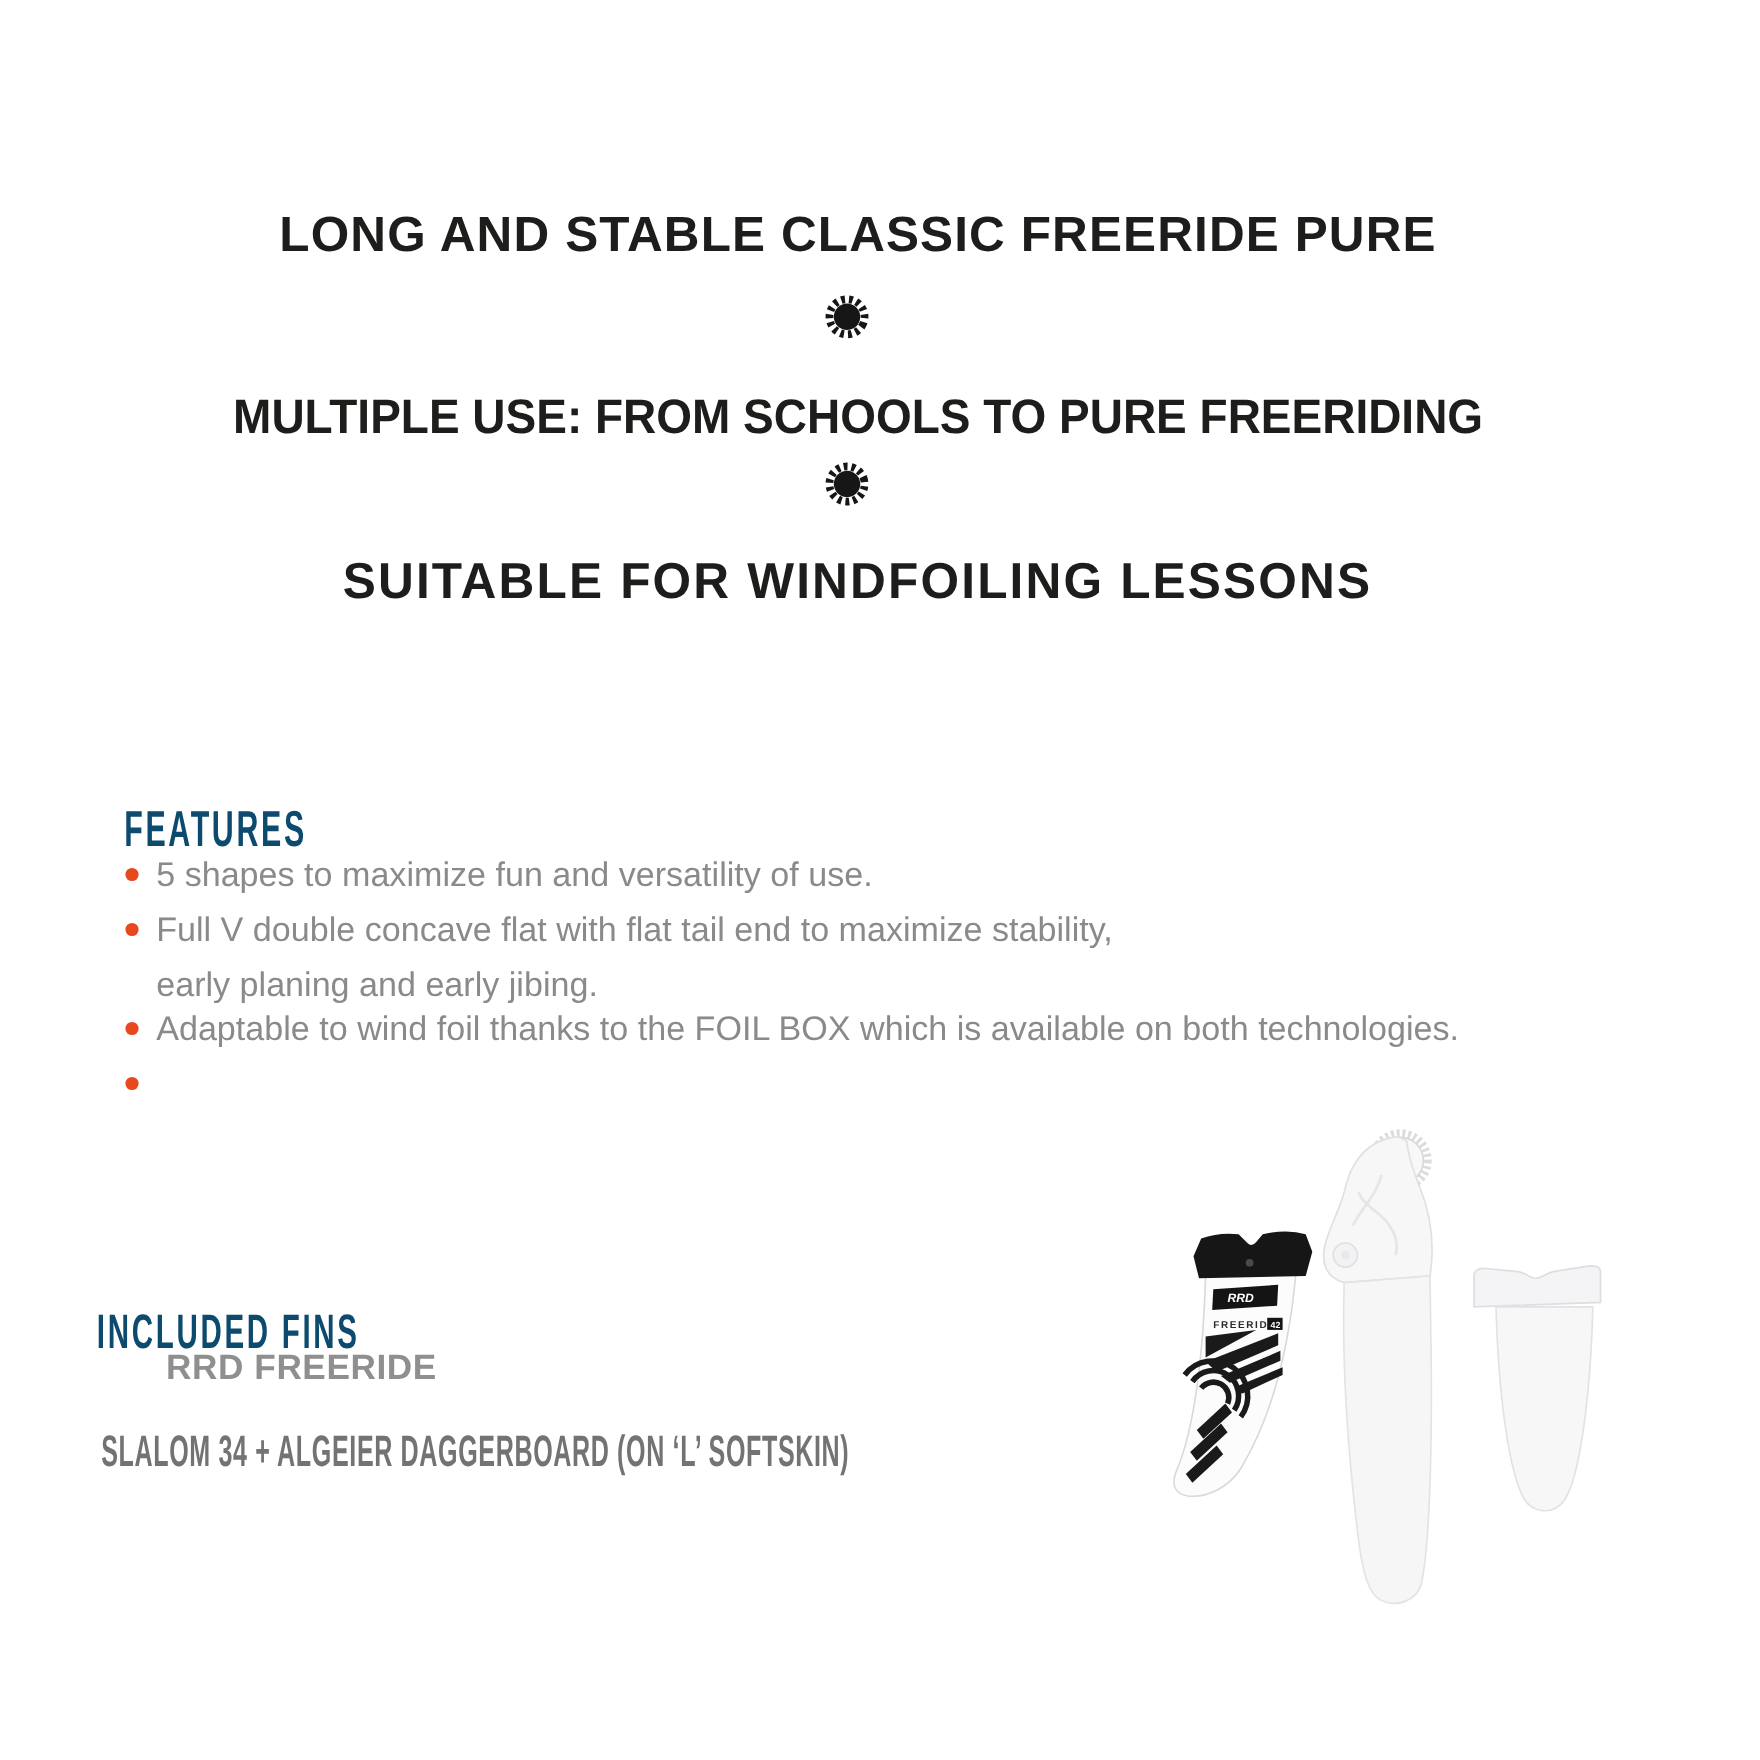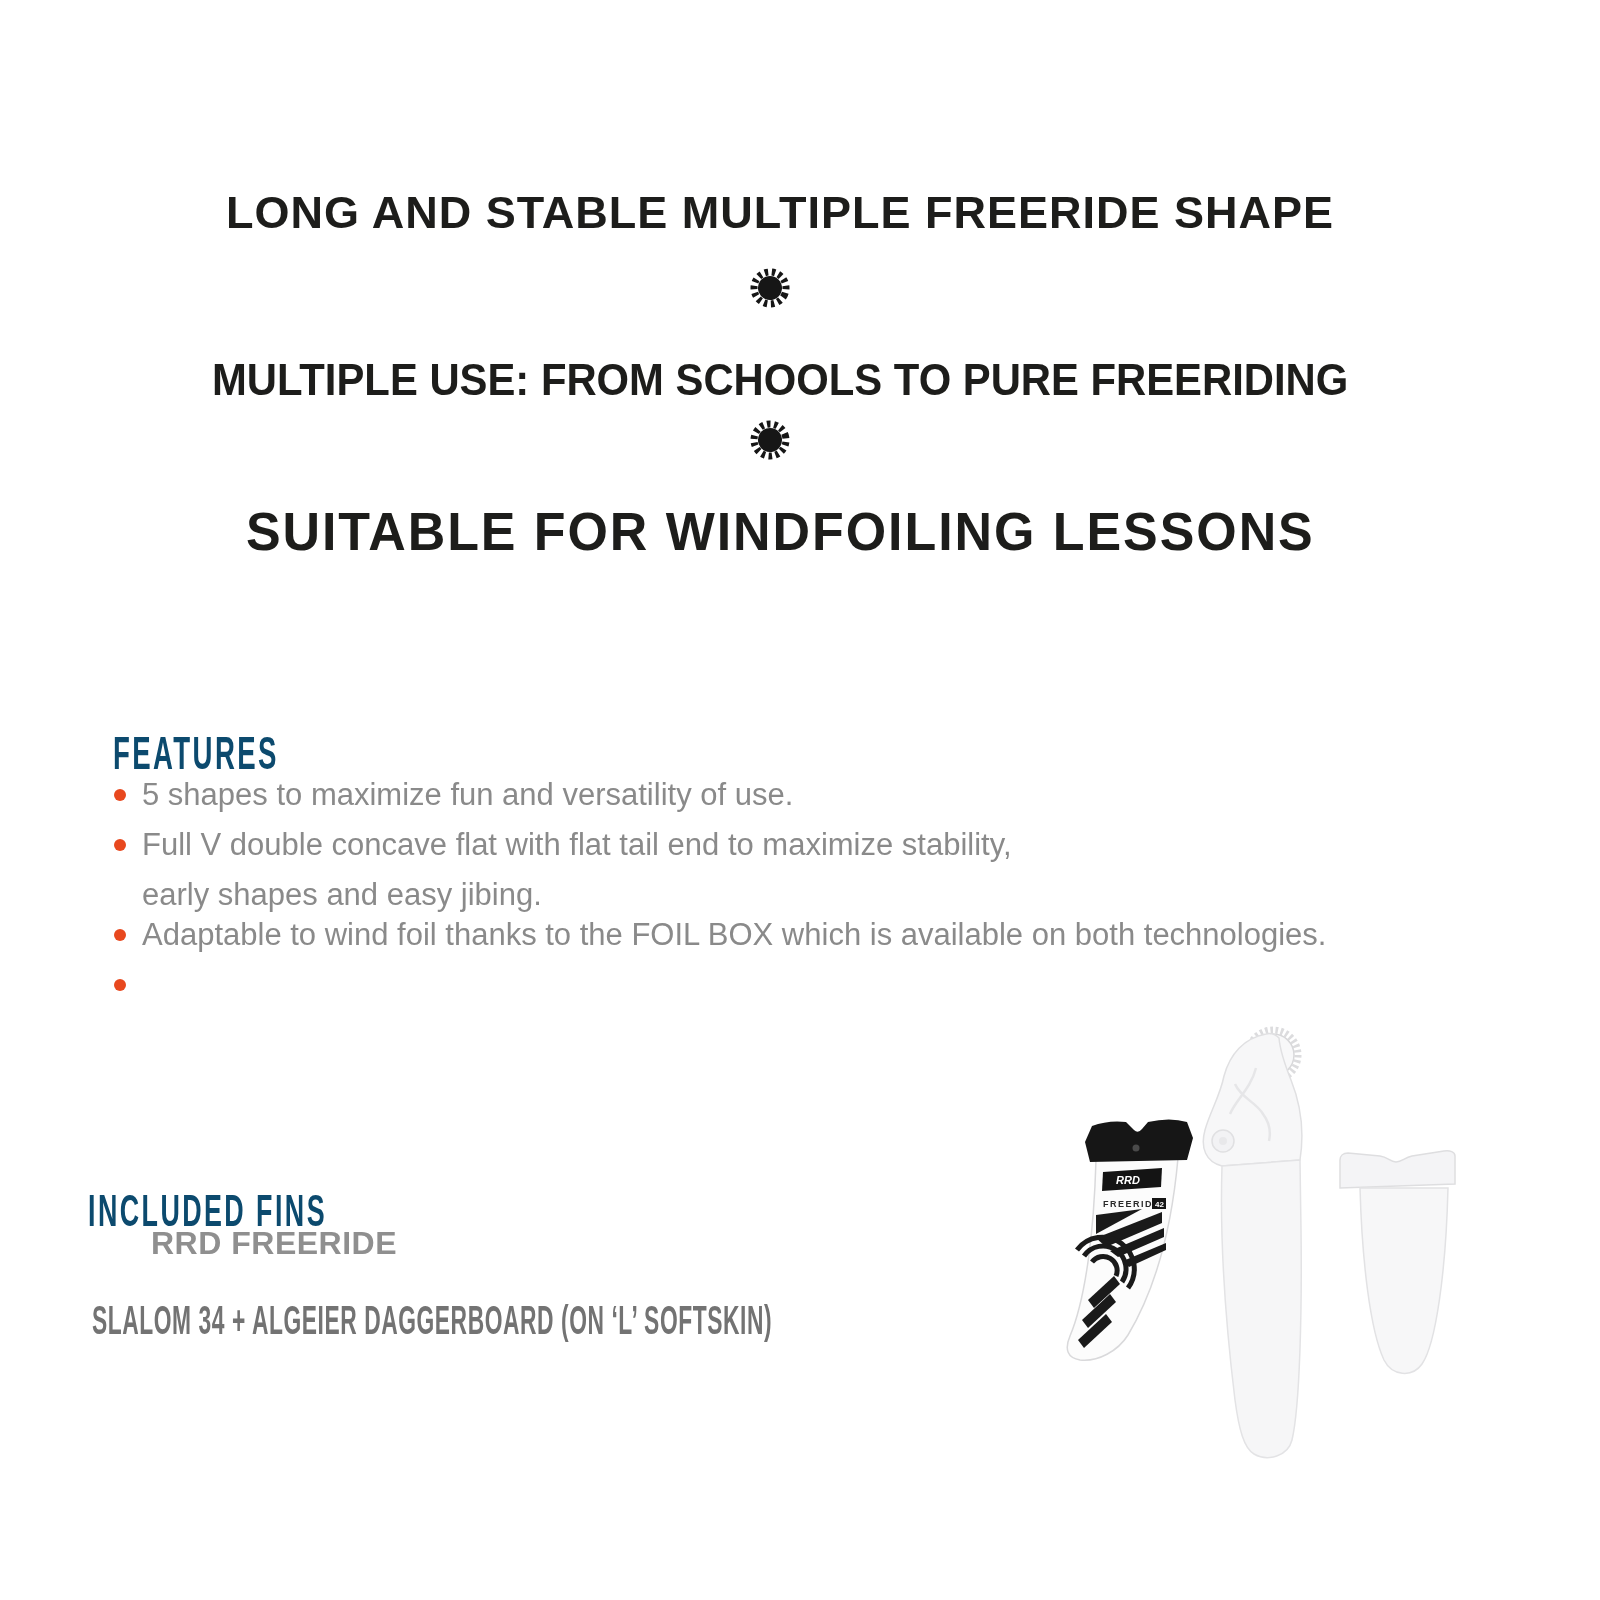--- a/index.html
+++ b/index.html
@@ -9,21 +9,21 @@
   }
   
   .headline{
     position:absolute;left:0;width:1560px;text-align:center;
     font-weight:bold;color:#1d1d1b;line-height:1;white-space:nowrap;
   }
   .headline .scale{display:inline-block;transform-origin:50% 50%;}
   .h1{top:190px;font-size:45px;letter-spacing:1px;}
   .h2{top:358px;font-size:44px;}
   .h2 .scale{transform:scaleX(0.95);}
-  .h3{top:505px;font-size:53px;letter-spacing:2px;}
+  .h3{top:505px;font-size:46px;letter-spacing:2px;}
   .h3 .scale{transform:scaleX(0.98);}
   
   .sep{position:absolute;left:0;width:1540px;text-align:center;}
   .sep1{top:265px;}
   .sep2{top:417px;}
   
   .cond-title{
     position:absolute;font-weight:bold;color:#0c4a6e;line-height:1;white-space:nowrap;
   }
   .cond-title .scale{display:inline-block;transform-origin:0 50%;}
@@ -54,21 +54,21 @@
   .fins-line2 .scale{display:inline-block;transform-origin:0 50%;transform:scaleX(0.57);}
   
   .fins-art{position:absolute;left:1030px;top:1010px;width:440px;height:470px;}
 </style>
 </head>
 <body>
 
 <main class="frame">
 
   <div class="headline h1">
-    <span class="scale">LONG AND STABLE MULTIPLE FREERIDE SHAPE</span>
+    <span class="scale">LONG AND STABLE CLASSIC FREERIDE PURE</span>
   </div>
 
   <div class="sep sep1">
     <svg width="46" height="46" viewBox="0 0 46 46">
       <g transform="rotate(24 23 23)">
         <circle cx="23" cy="23" r="12" fill="#161616"></circle>
         <circle cx="23" cy="23" r="16" fill="none" stroke="#161616" stroke-width="7" stroke-dasharray="3.4 3.6"></circle>
       </g>
     </svg>
   </div>
@@ -95,21 +95,21 @@
       <span class="scale">FEATURES</span>
     </h2>
     <ul class="feature-list">
       <li>
         <span class="dot"></span>
         <span>5 shapes to maximize fun and versatility of use.</span>
       </li>
       <li>
         <span class="dot"></span>
         <span>Full V double concave flat with flat tail end to maximize stability,</span><br>
-        <span>early shapes and easy jibing.</span>
+        <span>early planing and early jibing.</span>
       </li>
       <li class="tight">
         <span class="dot"></span>
         <span>Adaptable to wind foil thanks to the FOIL BOX which is available on both technologies.</span>
       </li>
       <li>
         <span class="dot"></span>
       </li>
     </ul>
   </section>

